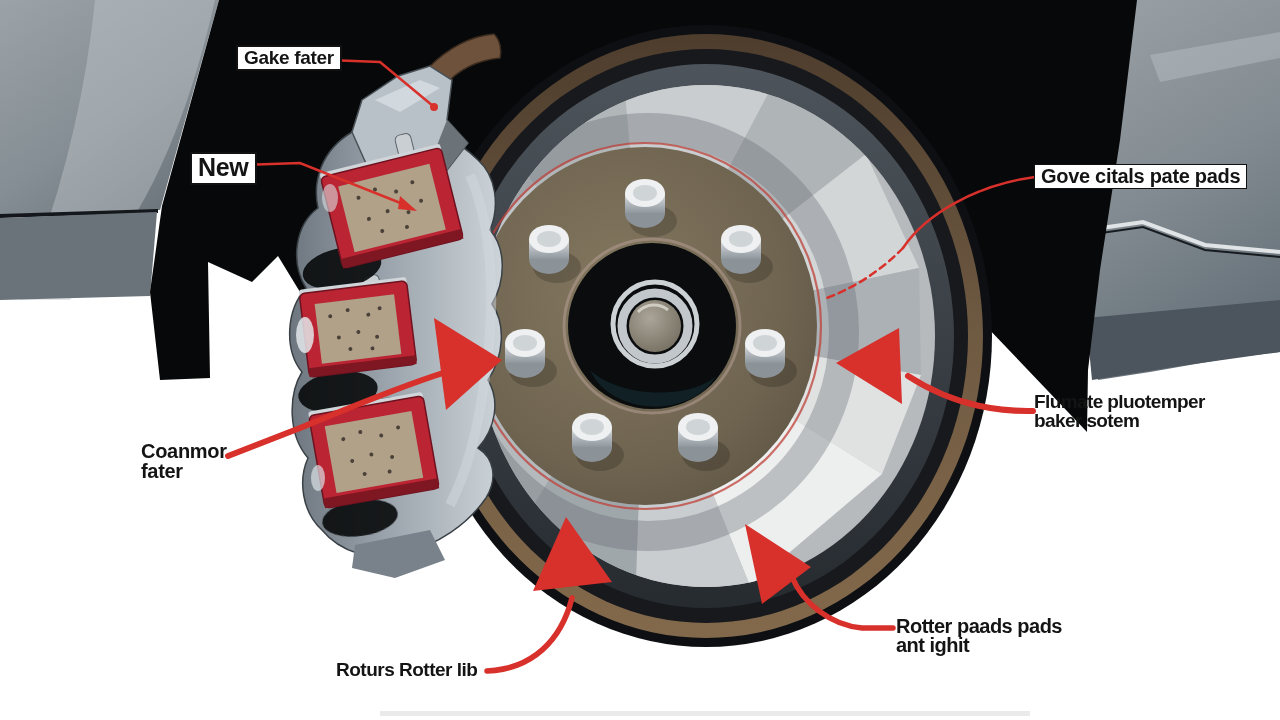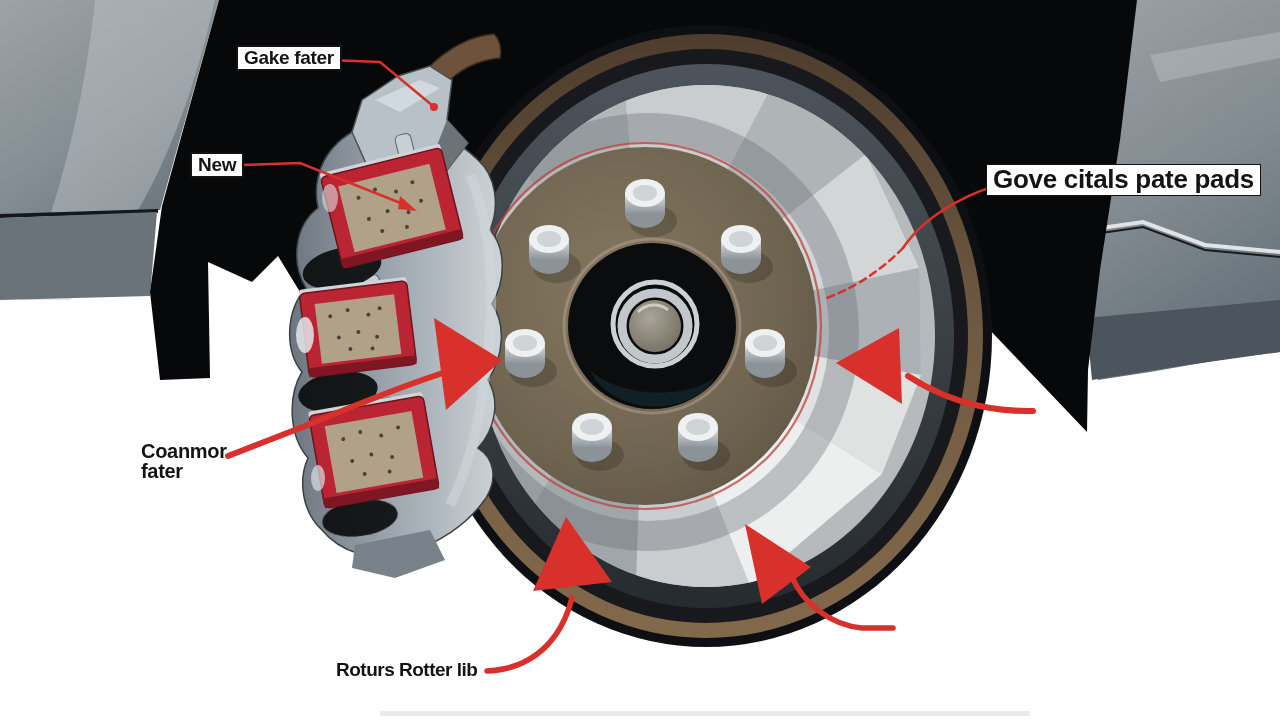--- a/index.html
+++ b/index.html
@@ -276,24 +276,28 @@
     <polygon points="417,211 400,196 398,209"></polygon>
     <polygon points="502,360 434,318 446,410"></polygon>
     <polygon points="836,363 899,328 902,404"></polygon>
     <polygon points="566,517 533,591 612,582"></polygon>
     <polygon points="745,524 811,567 762,604"></polygon>
   </g>
 </svg>
 
 <div class="lbl boxed" style="left:236px;top:45px;font-size:19px;">Gake fater</div>
 
-<div class="lbl boxed" style="left:190px;top:152px;font-size:19px;">New</div>
-
-<div class="lbl boxed thinbox" style="left:986px;top:164px;font-size:26px;">Gove citals pate pads</div>
+<div class="lbl boxed" style="left:190px;top:152px;font-size:25px;">New</div>
+
+<div class="lbl boxed thinbox" style="left:1034px;top:164px;font-size:20px;">Gove citals pate pads</div>
 
 <div class="lbl" style="left:141px;top:441px;font-size:20px;line-height:20px;">Coanmor
 fater</div>
 
 <div class="lbl" style="left:336px;top:660px;font-size:19px;letter-spacing:-0.5px;">Roturs Rotter lib</div>
 
-
+<div class="lbl" style="left:1034px;top:392px;font-size:19px;line-height:19px;letter-spacing:-0.6px;">Flumate pluotemper
+baker sotem</div>
+
+<div class="lbl" style="left:896px;top:617px;font-size:20px;line-height:19px;letter-spacing:-0.5px;">Rotter paads pads
+ant ighit</div>
 
 </div>
 
 </body></html>

